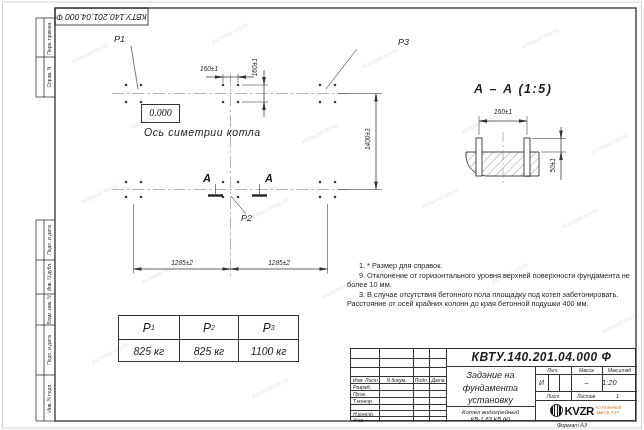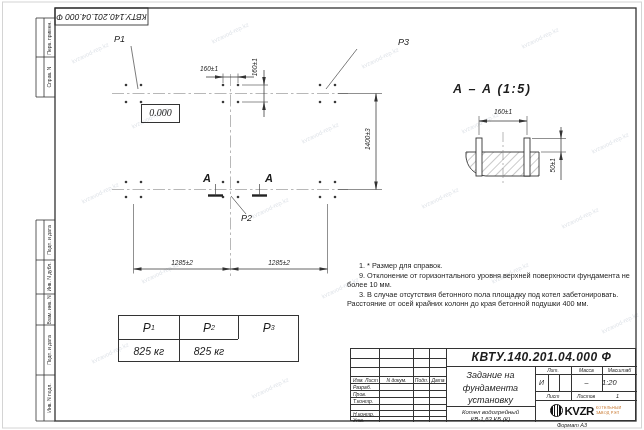--- a/index.html
+++ b/index.html
@@ -208,49 +208,51 @@
     </div>
   <div class="mbox" style="left:43px;top:375px;width:12px;height:46px">
       <span>Инв. N подл.</span>
     </div>
 
   <div class="t" style="left:114px;top:35px;font-size:9px;">P1</div>
   <div class="t" style="left:354px;top:38px;font-size:9px;margin-left:44px;">P3</div>
   <div class="t" style="left:241px;top:214px;font-size:9px;">P2</div>
 
   <div class="t ctr" style="left:141px;top:104px;width:37px;height:17px;border:0.8px solid #333;font-size:10px;line-height:16px;font-family:Liberation Serif, serif;">0.000</div>
+  <div class="t" style="left:144px;top:127px;font-size:10.5px;letter-spacing:.6px;">Ось симетрии котла</div>
 
   <div class="t ctr" style="left:193px;top:66px;width:32px;font-size:6.5px;">160±1</div>
   <div class="t ctr rot90" style="left:240px;top:64px;width:30px;font-size:6.5px;">160±1</div>
   <div class="t ctr rot90" style="left:348px;top:136px;width:40px;font-size:6.5px;">1400±3</div>
   <div class="t ctr" style="left:160px;top:260px;width:44px;font-size:6.5px;">1285±2</div>
   <div class="t ctr" style="left:257px;top:260px;width:44px;font-size:6.5px;">1285±2</div>
 
   <div class="t" style="left:203px;top:173px;font-size:11px;font-weight:bold;">А</div>
   <div class="t" style="left:265px;top:173px;font-size:11px;font-weight:bold;">А</div>
 
-  <div class="t" style="left:453px;top:83px;font-size:12.5px;letter-spacing:1.5px;font-weight:bold;">А – А (1:5)</div>
+  <div class="t" style="left:474px;top:83px;font-size:12.5px;letter-spacing:1.5px;font-weight:bold;">А – А (1:5)</div>
   <div class="t ctr" style="left:487px;top:109px;width:32px;font-size:6.5px;">160±1</div>
   <div class="t ctr rot90" style="left:538px;top:162px;width:30px;font-size:6.5px;">50±1</div>
 
   <div id="loadtable">
     <div class="cell hd r0 c0">
         <span>P</span>
         <sub>1</sub>
       </div>
     <div class="cell hd r0">
         <span>P</span>
         <sub>2</sub>
       </div>
     <div class="cell hd r0">
         <span>P</span>
         <sub>3</sub>
       </div>
     <div class="cell val c0">825 кг</div>
     <div class="cell val">825 кг</div>
+    <div class="cell val">1100 кг</div>
   </div>
 
   <div id="notes">
     <p>1. * Размер для справок.</p>
     <p>9. Отклонение от горизонтального уровня верхней поверхности фундамента не более 10 мм.</p>
     <p>3. В случае отсутствия бетонного пола площадку под котел забетонировать. Расстояние от осей крайних колонн до края бетонной подушки 400 мм.</p>
   </div>
 
   <div id="tb">
 

